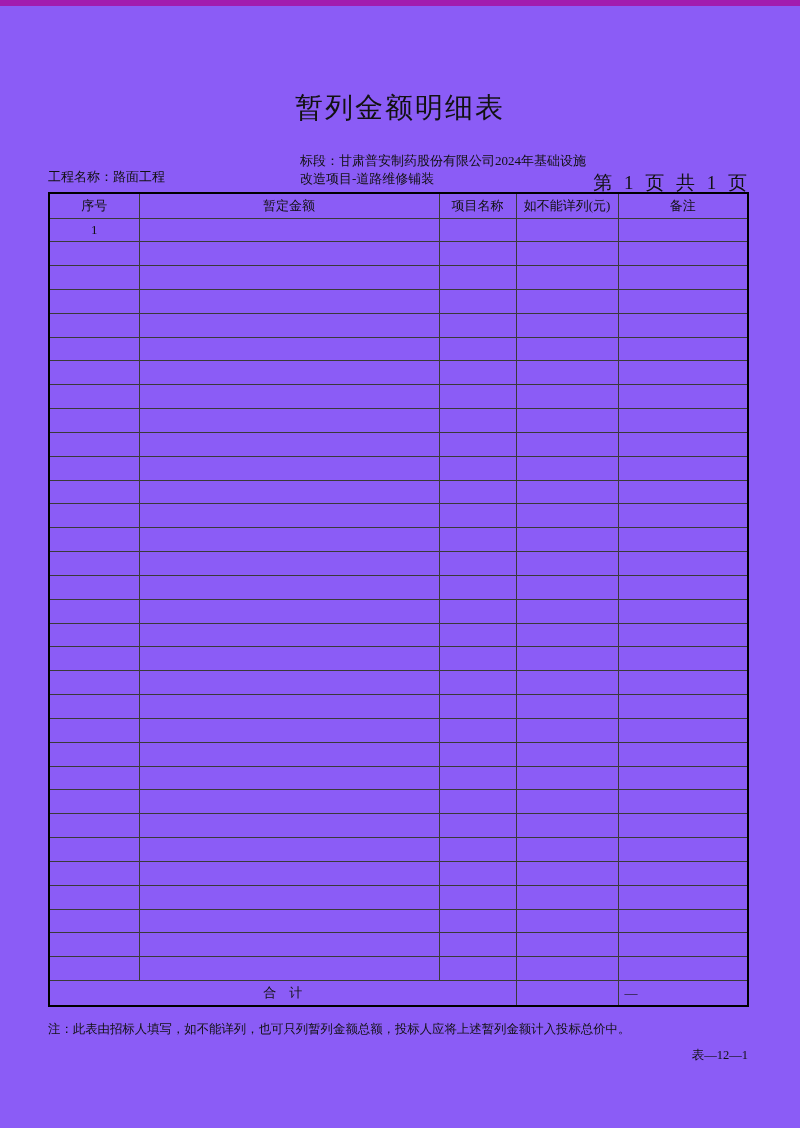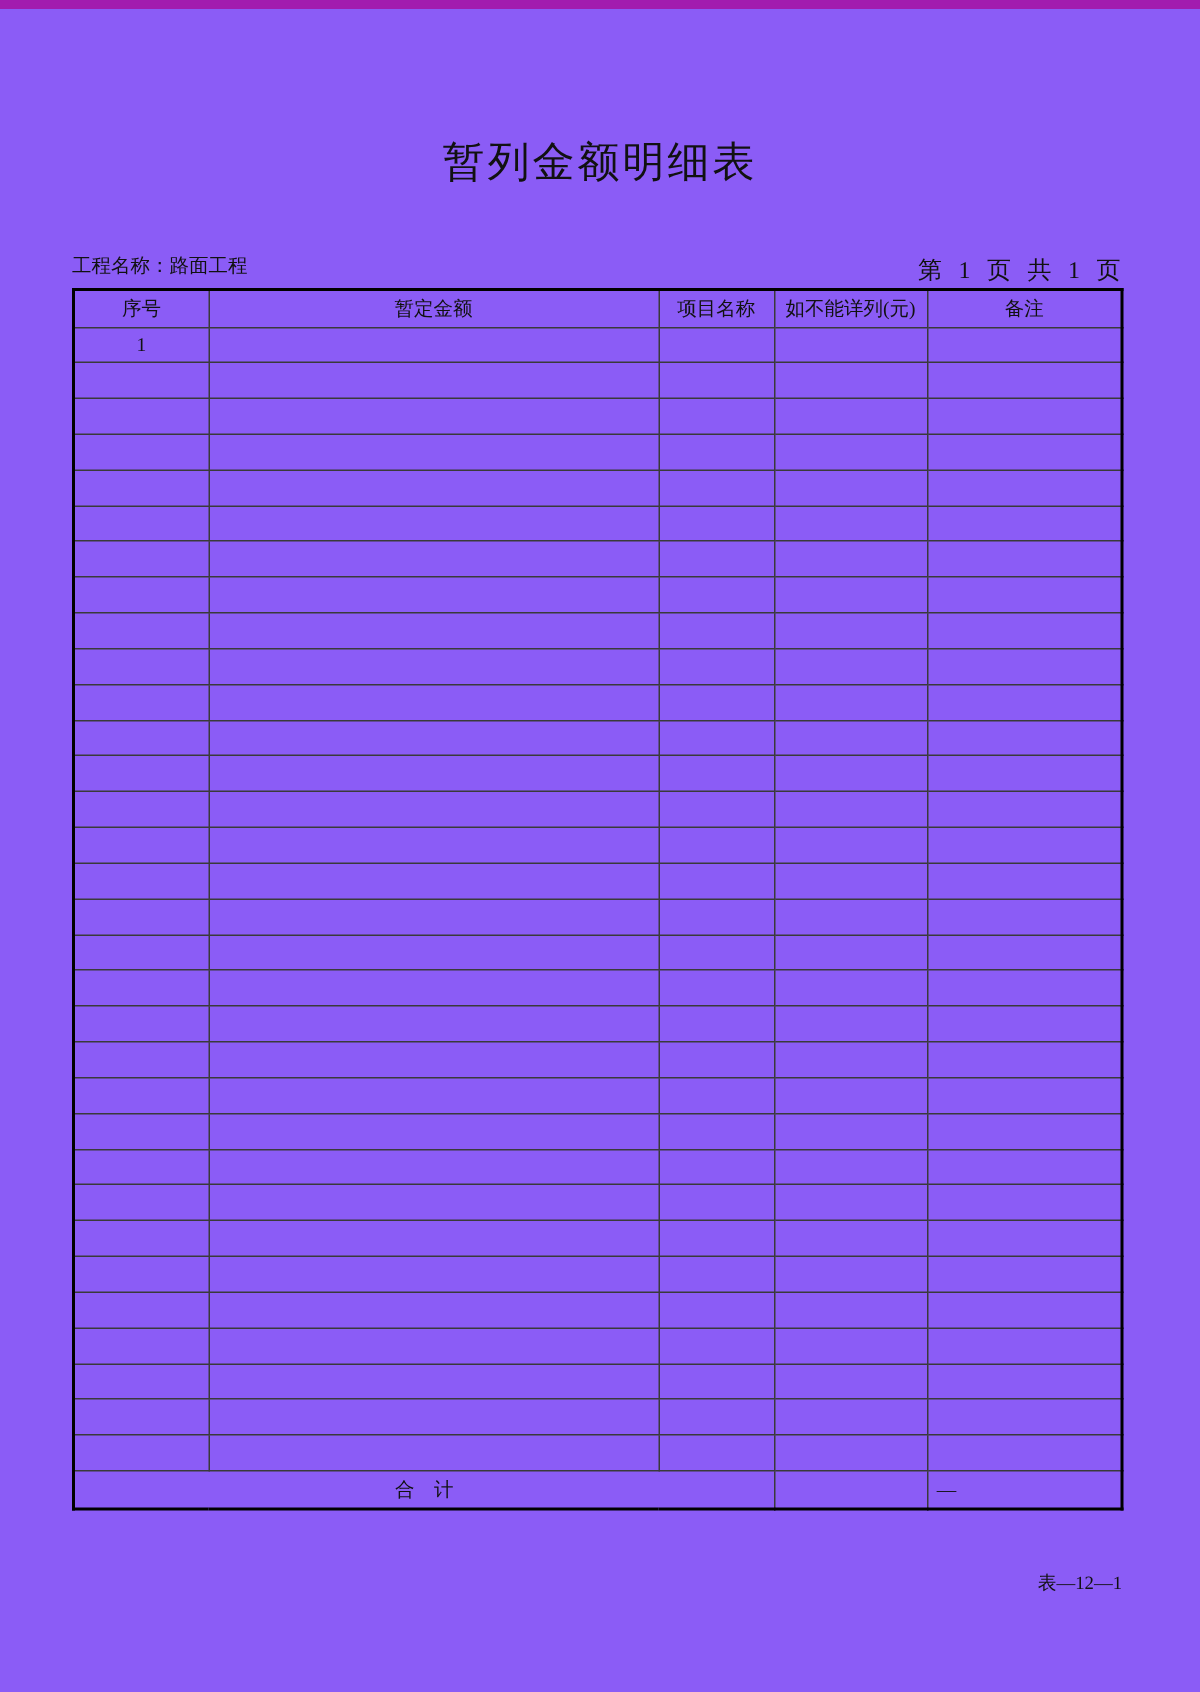--- a/index.html
+++ b/index.html
@@ -44,21 +44,21 @@
     width: 298px;
     font-size: 13px;
     line-height: 17.5px;
     color: #111;
     word-break: break-all;
   }
   .page-info {
     position: absolute;
     right: 53px;
     top: 164px;
-    font-size: 16px;
+    font-size: 19px;
     word-spacing: 7px;
     color: #111;
     white-space: nowrap;
   }
   table.main-table {
     position: absolute;
     left: 48px;
     top: 186px;
     width: 699px;
     height: 813px;
@@ -113,20 +113,21 @@
 </style>
 </head>
 <body>
 
 <div class="page">
 
   <div class="doc-title">暂列金额明细表</div>
 
   <div class="project-name">工程名称：路面工程</div>
 
+  <div class="section-name">标段：甘肃普安制药股份有限公司2024年基础设施改造项目-道路维修铺装</div>
 
   <div class="page-info">第 1 页 共 1 页</div>
 
   <table class="main-table">
     <colgroup>
       <col style="width:90px">
       <col style="width:300px">
       <col style="width:77px">
       <col style="width:102px">
       <col style="width:130px">
@@ -368,16 +369,17 @@
       </tbody>
     <tfoot>
       <tr>
         <td colspan="3" class="total-label-cell">合　计</td>
         <td></td>
         <td class="remark-dash-cell">—</td>
       </tr>
     </tfoot>
   </table>
 
+  <div class="footnote">注：此表由招标人填写，如不能详列，也可只列暂列金额总额，投标人应将上述暂列金额计入投标总价中。</div>
 
   <div class="form-code">表—12—1</div>
 
 </div>
 
 </body></html>

